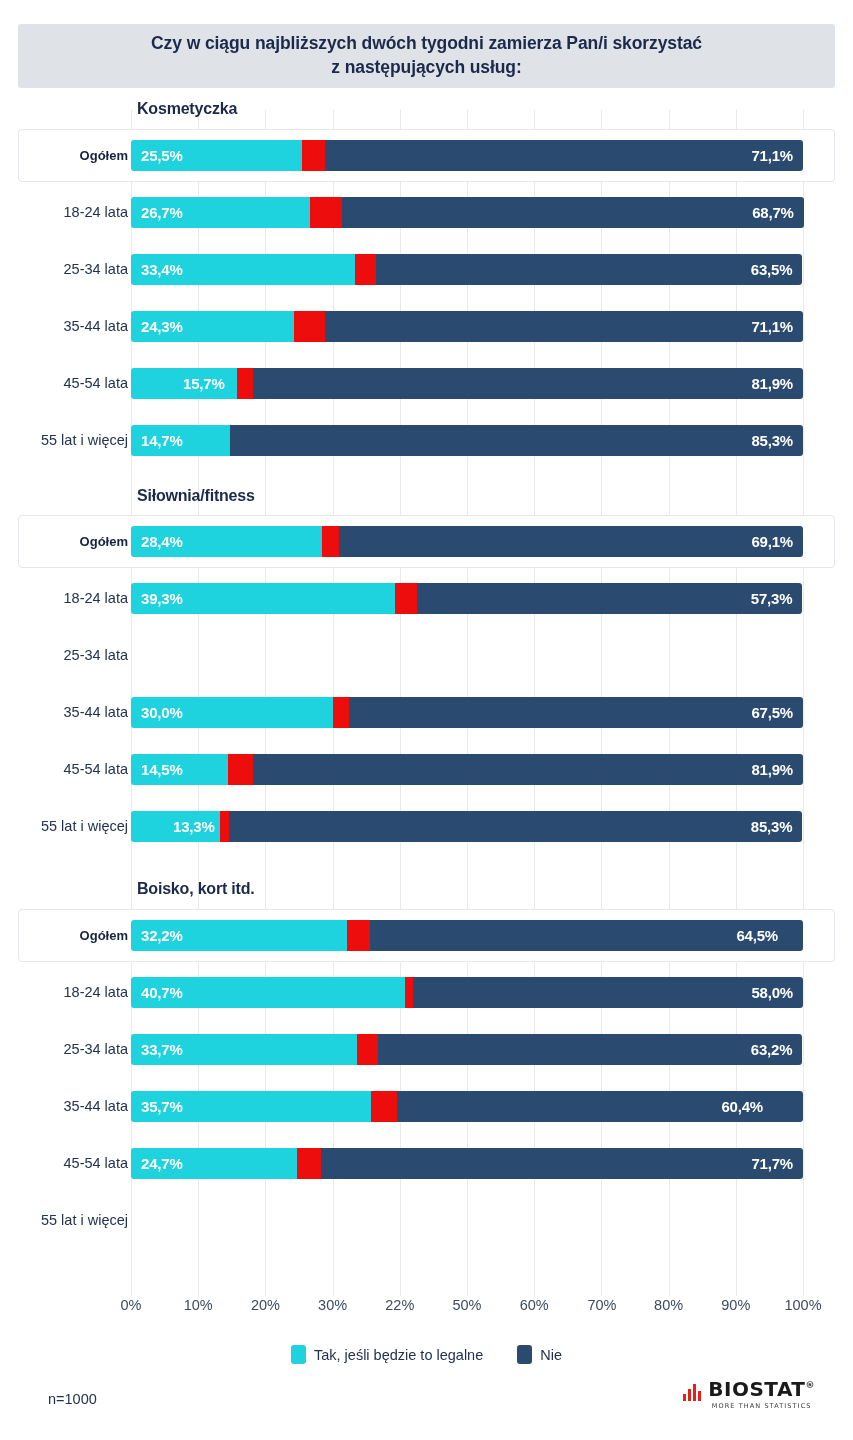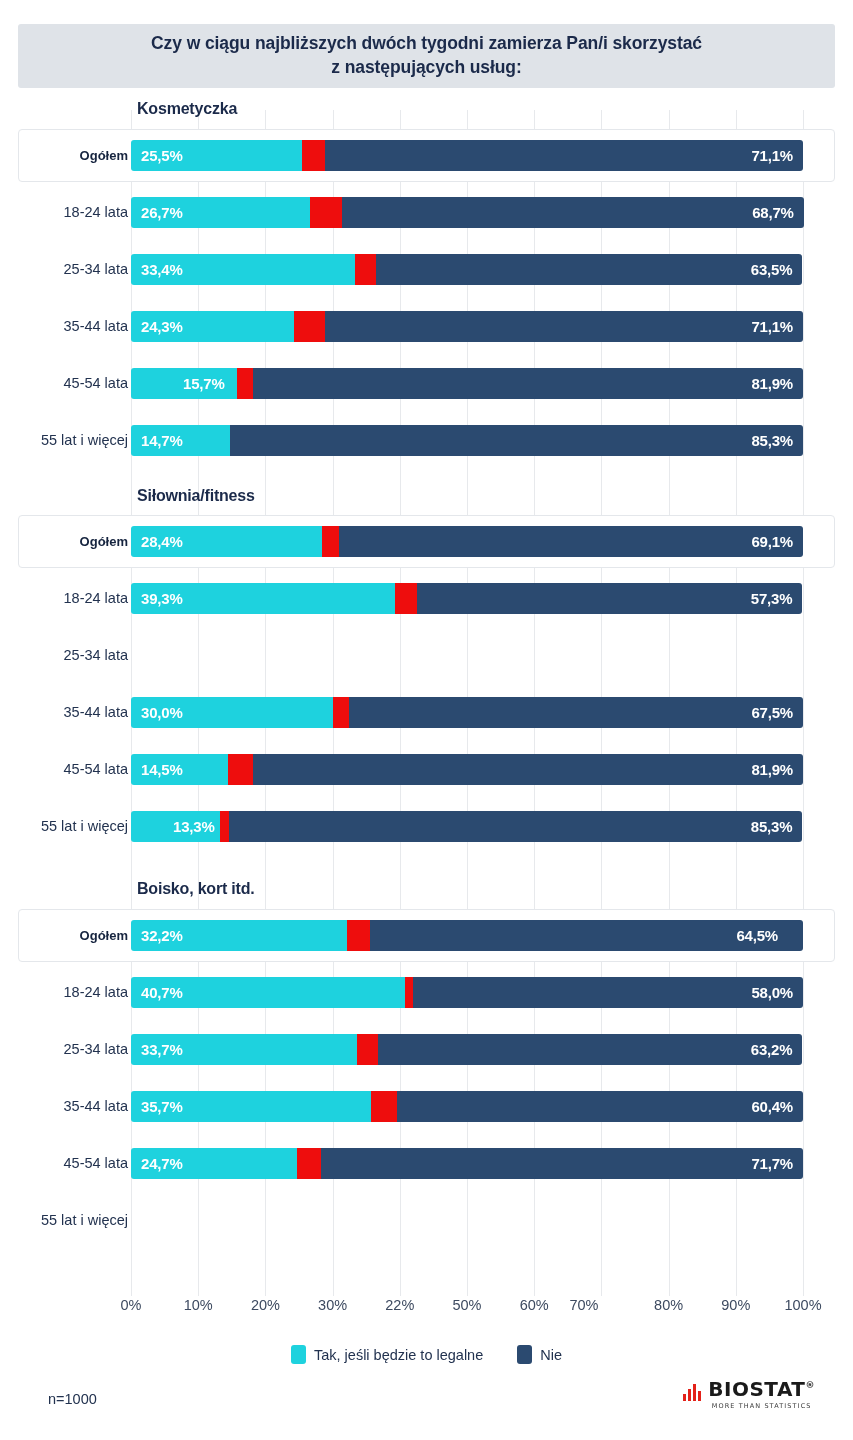--- a/index.html
+++ b/index.html
@@ -409,21 +409,21 @@
         </div>
       </div>
       <div class="row" style="top: 1091px;">
         <div class="row-label">35-44 lata</div>
         <div class="bar-track">
           <div class="seg seg-yes" style="left: 0px; width: 239.904px;"></div>
           <div class="seg-label" style="left: 10px;">35,7%</div>
           <div class="seg seg-illegal" style="left: 239.904px; width: 26.208px;"></div>
           <div class="seg-label" style="left: 273.112px;">3,9%</div>
           <div class="seg seg-no" style="left: 266.112px; width: 405.888px;"></div>
-          <div class="seg-label" style="left: 662px; transform: translateX(-100%);">60,4%</div>
+          <div class="seg-label" style="left: 632px; transform: translateX(-100%);">60,4%</div>
         </div>
       </div>
       <div class="row" style="top: 1148px;">
         <div class="row-label">45-54 lata</div>
         <div class="bar-track">
           <div class="seg seg-yes" style="left: 0px; width: 165.984px;"></div>
           <div class="seg-label" style="left: 10px;">24,7%</div>
           <div class="seg seg-illegal" style="left: 165.984px; width: 24.192px;"></div>
           <div class="seg-label" style="left: 197.176px;">3,6%</div>
           <div class="seg seg-no" style="left: 190.176px; width: 481.824px;"></div>
@@ -437,21 +437,21 @@
 </div>
 
 <div id="axis">
     <div class="tick-label" style="left: 0px;">0%</div>
     <div class="tick-label" style="left: 67.2px;">10%</div>
     <div class="tick-label" style="left: 134.4px;">20%</div>
     <div class="tick-label" style="left: 201.6px;">30%</div>
     <div class="tick-label" style="left: 268.8px;">22%</div>
     <div class="tick-label" style="left: 336px;">50%</div>
     <div class="tick-label" style="left: 403.2px;">60%</div>
-    <div class="tick-label" style="left: 453px;">70%</div>
+    <div class="tick-label" style="left: 471px;">70%</div>
     <div class="tick-label" style="left: 537.6px;">80%</div>
     <div class="tick-label" style="left: 604.8px;">90%</div>
     <div class="tick-label" style="left: 672px;">100%</div>
   </div>
 
 <div id="legend">
     <div class="legend-item">
       <span class="legend-swatch" style="background: rgb(30, 210, 222);"></span>
       <span class="legend-text">Tak, jeśli będzie to legalne</span>
     </div>

